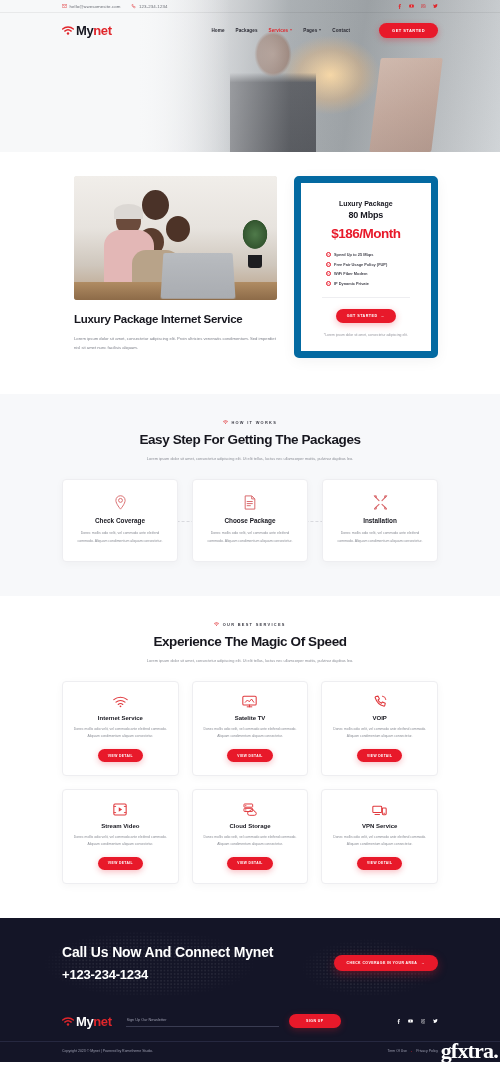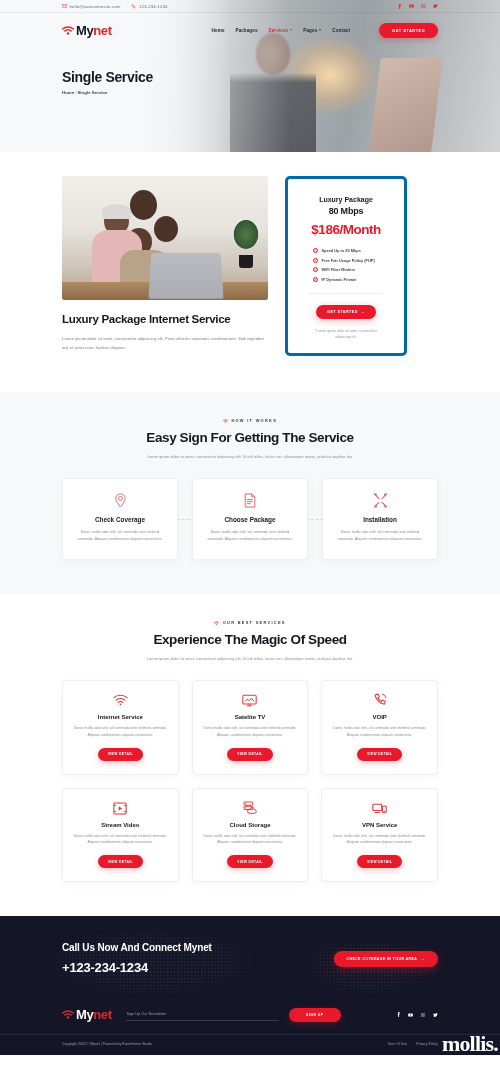--- a/index.html
+++ b/index.html
@@ -92,21 +92,21 @@
     white-space:nowrap;
   }
 
   .hero-copy { position:relative; z-index:5; padding:22px 0 0 62px; }
   .hero-title { font-size:14px; font-weight:bold; letter-spacing:-.35px; color:#17171f; }
   .crumb { margin-top:5px; font-size:4.4px; font-weight:bold; color:#43434d; }
   .crumb .sep { color:#9a9aa3; font-weight:normal; margin:0 1px; }
 
   
   .sec-package { background:#fff; padding:24px 62px 36px; display:flex; gap:17px; }
-  .pkg-left { width:206px; }
+  .pkg-left { width:206px;margin-left:12px; }
   .pkg-photo {
     height:124px; border-radius:3px; overflow:hidden; position:relative;
     background:linear-gradient(170deg,#e8e5e1,#d8d3cd 60%,#c6bfb7);
   }
   .pkg-photo .kitchen{ position:absolute; inset:0;
     background:
       linear-gradient(180deg,#f1eeea 0%, #e7e3de 42%, #cfc7bd 72%, #b99f84 100%);
   }
   .pkg-photo .plant{ position:absolute; right:5px; top:44px; width:34px;height:48px;
     background:radial-gradient(ellipse 17px 20px at 50% 30%, #4f7a4a, #33552f 70%, rgba(51,85,47,0) 74%);
@@ -122,22 +122,22 @@
   .pkg-photo .b1{position:absolute;left:8px;top:40px;width:50px;height:70px;border-radius:16px 16px 0 0;background:#e3b7b6;}
   .pkg-photo .b2{position:absolute;left:36px;top:60px;width:48px;height:50px;border-radius:14px 14px 0 0;background:#b8a389;}
   .pkg-photo .laptop{position:absolute;left:66px;top:62px;width:72px;height:46px;
     background:linear-gradient(180deg,#b9bcc0,#a9acb1);border-radius:2px;transform:perspective(80px) rotateX(8deg);}
   .pkg-photo .desk{position:absolute;left:0;bottom:0;width:100%;height:18px;background:linear-gradient(180deg,#b08c63,#8d6b48);}
 
   .pkg-h2 { margin-top:12px; font-size:11.5px; font-weight:bold; line-height:1.32; letter-spacing:-.3px; color:#17171f; }
   .pkg-p { margin-top:8px; font-size:4.2px; line-height:2.05; color:#7e818a; }
 
   .pkg-card {
-    width:122px; align-self:flex-start;
-    border:3px solid #0369a1; border-radius:5px;
+    width:146px; align-self:flex-start;
+    border:7px solid #0369a1; border-radius:5px;
     background:#fff;
     box-shadow:0 3px 14px rgba(20,20,30,.05);
     padding:17px 21px 13px;
     text-align:center;
   }
   .pc-name { font-size:7px; font-weight:bold; color:#17171f; }
   .pc-speed { font-size:9px; font-weight:bold; color:#17171f; margin-top:3px; letter-spacing:-.2px; }
   .pc-price { font-size:13.5px; font-weight:bold; color:#e8192a; margin-top:6px; letter-spacing:-.5px; }
   .pc-feats { margin-top:11px; display:flex; flex-direction:column; gap:4.5px; text-align:left; padding-left:4px; }
   .pc-feat { display:flex; align-items:center; gap:3.5px; font-size:3.9px; font-weight:bold; color:#45454f; }
@@ -189,21 +189,21 @@
     position:absolute; inset:0;
     background-image:radial-gradient(circle, rgba(255,255,255,.085) .7px, rgba(255,255,255,0) .8px);
     background-size:3.4px 3.4px;
     -webkit-mask-image:radial-gradient(ellipse 150px 48px at 150px 46px, #000 48%, transparent 72%),
                        radial-gradient(ellipse 95px 40px at 370px 50px, #000 46%, transparent 74%);
     mask-image:radial-gradient(ellipse 150px 48px at 150px 46px, #000 48%, transparent 72%),
                radial-gradient(ellipse 95px 40px at 370px 50px, #000 46%, transparent 74%);
     opacity:.85;
   }
   .cta { position:relative; z-index:2; padding:26px 62px 24px; display:flex; align-items:center; }
-  .cta-h { font-size:10px; font-weight:bold; color:#fff; letter-spacing:-.15px; }
+  .cta-h { font-size:14px; font-weight:bold; color:#fff; letter-spacing:-.15px; }
   .cta-phone { margin-top:7px; font-size:13px; font-weight:bold; color:#fff; letter-spacing:-.2px; }
   .cta-btn { margin-left:auto; background:#e8192a;color:#fff;border:none;border-radius:10px;
     font-size:3.5px;font-weight:bold;letter-spacing:.4px;padding:6px 13px;
     display:inline-flex;align-items:center;gap:4px;
     box-shadow:0 3px 10px rgba(232,25,42,.35);}
 
   .footer-mid { position:relative; z-index:2; padding:8px 62px 12px; display:flex; align-items:center; gap:14px; }
   .f-logo { display:flex; align-items:center; gap:2px; }
   .f-logo .logo-text .t1 { color:#fff; }
   .news { flex:1; display:flex; align-items:center; gap:10px; max-width:215px; }
@@ -308,26 +308,20 @@
             <span>Pages</span>
             <i class="caret"></i>
           </a>
         <a href="#">
             <span>Contact</span>
           </a>
         <button class="btn-cta">GET STARTED</button>
       </nav>
     </div>
 
-    <div class="hero-copy">
-      <div class="hero-title">Single Service</div>
-      <div class="crumb">
-        <span>Home</span><span class="sep">/</span><span>Single Service</span>
-      </div>
-    </div>
   </div>
 
   <div class="sec-package">
     <div class="pkg-left">
       <div class="pkg-photo">
         <div class="kitchen"></div>
         <div class="plant"></div>
         <div class="ppl">
           <div class="h2"></div>
             <div class="h1"></div>
@@ -394,21 +388,21 @@
     <div class="eyebrow">
       <span class="ico">
           <svg width="5" height="4" viewBox="0 0 18 13">
             <path d="M1 4.2A12 12 0 0 1 17 4.2" fill="none" stroke="#e0262b" stroke-width="2.1" stroke-linecap="round"></path>
             <path d="M4.2 7.4a7.4 7.4 0 0 1 9.6 0" fill="none" stroke="#e0262b" stroke-width="2.1" stroke-linecap="round"></path>
             <circle cx="9" cy="11" r="1.8" fill="#e0262b"></circle>
           </svg>
         </span>
       <span>HOW IT WORKS</span>
     </div>
-    <h2 class="sec-h2">Easy Sign For Getting The Service</h2>
+    <h2 class="sec-h2">Easy Step For Getting The Packages</h2>
     <p class="sec-sub">Lorem ipsum dolor sit amet, consectetur adipiscing elit. Ut elit tellus, luctus nec ullamcorper mattis, pulvinar dapibus leo.</p>
 
     <div class="steps">
       <div class="step">
         <div class="step-ico">
           <svg width="13" height="15" viewBox="0 0 20 24">
               <path d="M10 1.2c-4.1 0-7.4 3.3-7.4 7.4 0 5.4 7.4 14 7.4 14s7.4-8.6 7.4-14c0-4.1-3.3-7.4-7.4-7.4z" fill="none" stroke="#d8676a" stroke-width="1.5"></path>
               <circle cx="10" cy="8.6" r="3.1" fill="none" stroke="#d8676a" stroke-width="1.5"></circle>
             </svg>
         </div>
@@ -599,16 +593,16 @@
 
     <div class="footer-bot">
       <span>Copyright 2023 © Mynet | Powered by Rometheme Studio.</span>
       <span class="links">
         <a href="#">Term Of Use</a>
         <span class="dot">-</span>
         <a href="#">Privacy Policy</a>
       </span>
     </div>
 
-    <div class="wm">mollis.</div>
+    <div class="wm">gfxtra.</div>
   </div>
 
 </div>
 
 </body></html>

